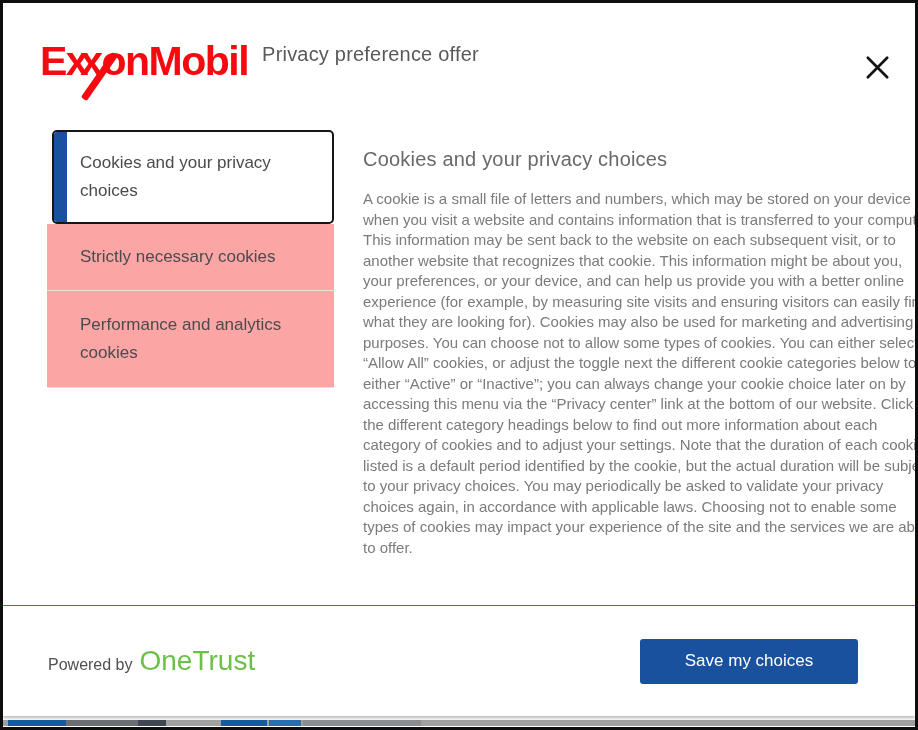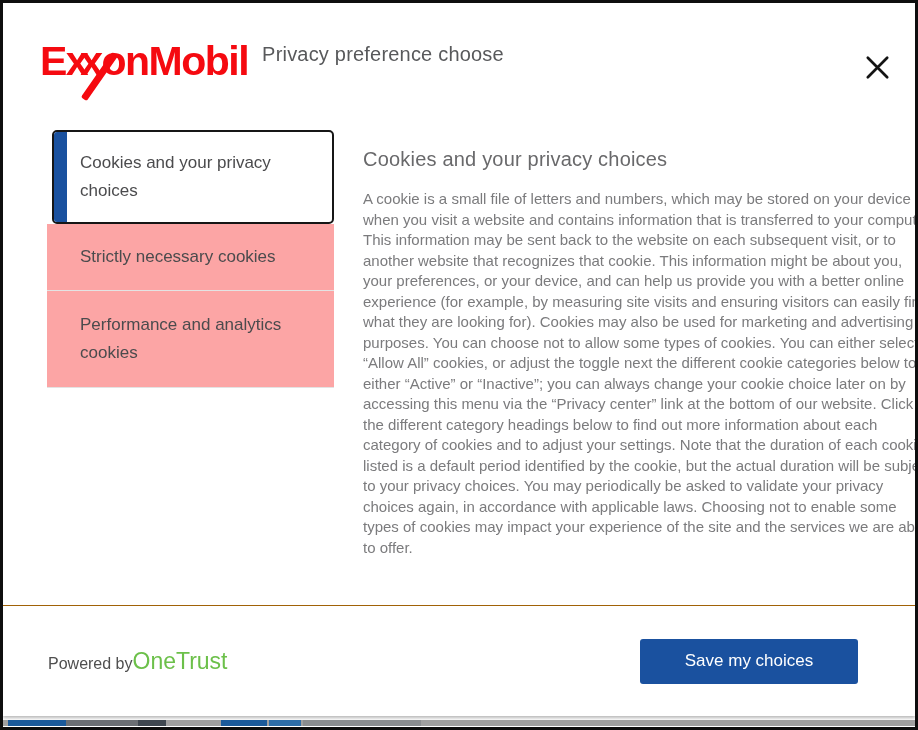--- a/index.html
+++ b/index.html
@@ -96,21 +96,21 @@
 
   
   .footer {
     flex:0 0 auto; height:111px;
     border-top:1px solid #a16207;
     display:flex; align-items:center; justify-content:space-between;
     padding:0 57px 0 45px;
   }
   .powered { display:flex; align-items:baseline; }
   .powered .by { font-size:16px; color:#4f4f4f; }
-  .powered .vendor { font-size:23px; margin-left:0; cursor:pointer;text-align:right; }
+  .powered .vendor { font-size:28px; margin-left:7px; cursor:pointer;text-align:right; }
 
   .save-btn {
     width:218px; height:45px;
     border:none; border-radius:3px;
     color:#fff; font-size:17px;
     font-family:"Liberation Sans", sans-serif;
     cursor:pointer;
     display:flex; align-items:center; justify-content:center;
   }
 
@@ -129,21 +129,21 @@
 <body>
 
 <div class="frame">
   <div class="dialog">
 
     <div class="header">
       <div class="logo" style="color: rgb(245, 10, 16);">
         <span>Ex</span><span class="seg2">x</span><span>onMobil</span>
         <i class="slash" style="background: rgb(245, 10, 16);"></i>
       </div>
-      <div class="dialog-title">Privacy preference choose</div>
+      <div class="dialog-title">Privacy preference offer</div>
       <button class="close-btn">
         <svg width="31" height="31" viewBox="0 0 24 24">
           <path d="M4.5 4.5 L19.5 19.5 M19.5 4.5 L4.5 19.5" stroke="#141414" stroke-width="2.1" fill="none" stroke-linecap="round"></path>
         </svg>
       </button>
     </div>
 
     <div class="body">
       <nav class="sidebar">
         <div class="tab tab-active">

